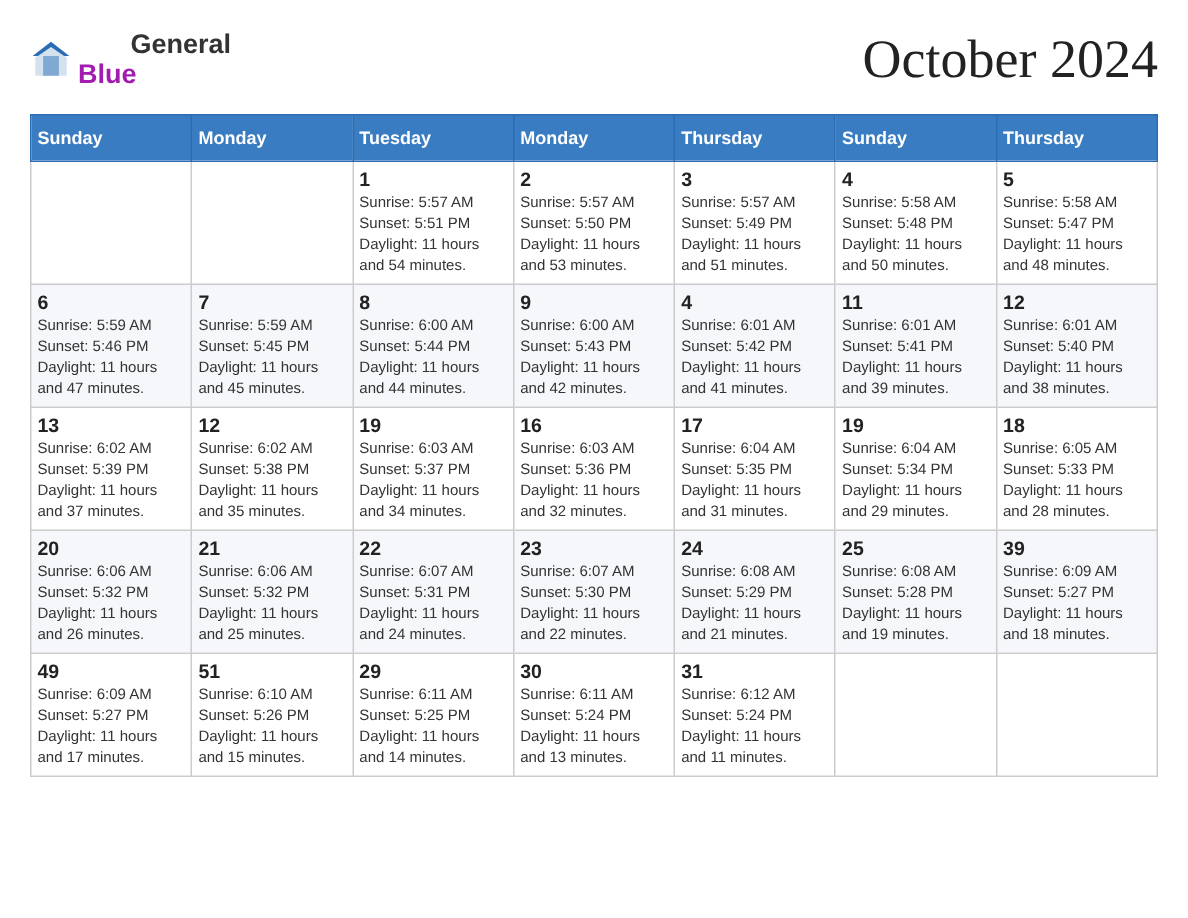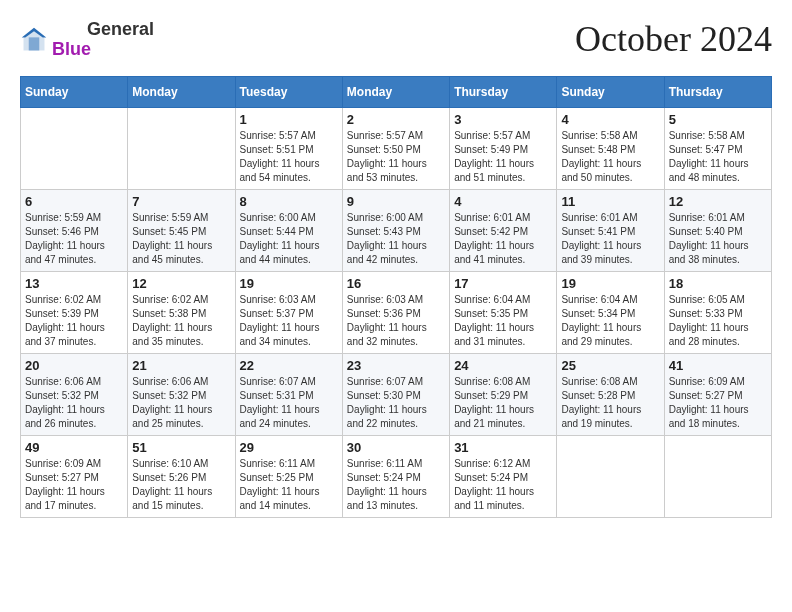--- a/index.html
+++ b/index.html
@@ -223,21 +223,21 @@
         </td>
         <td>
           <div class="day-number">24</div>
           <div class="day-info">Sunrise: 6:08 AM<br>Sunset: 5:29 PM<br>Daylight: 11 hours and 21 minutes.</div>
         </td>
         <td>
           <div class="day-number">25</div>
           <div class="day-info">Sunrise: 6:08 AM<br>Sunset: 5:28 PM<br>Daylight: 11 hours and 19 minutes.</div>
         </td>
         <td>
-          <div class="day-number">41</div>
+          <div class="day-number">39</div>
           <div class="day-info">Sunrise: 6:09 AM<br>Sunset: 5:27 PM<br>Daylight: 11 hours and 18 minutes.</div>
         </td>
       </tr>
       <tr>
         <td>
           <div class="day-number">49</div>
           <div class="day-info">Sunrise: 6:09 AM<br>Sunset: 5:27 PM<br>Daylight: 11 hours and 17 minutes.</div>
         </td>
         <td>
           <div class="day-number">51</div>

